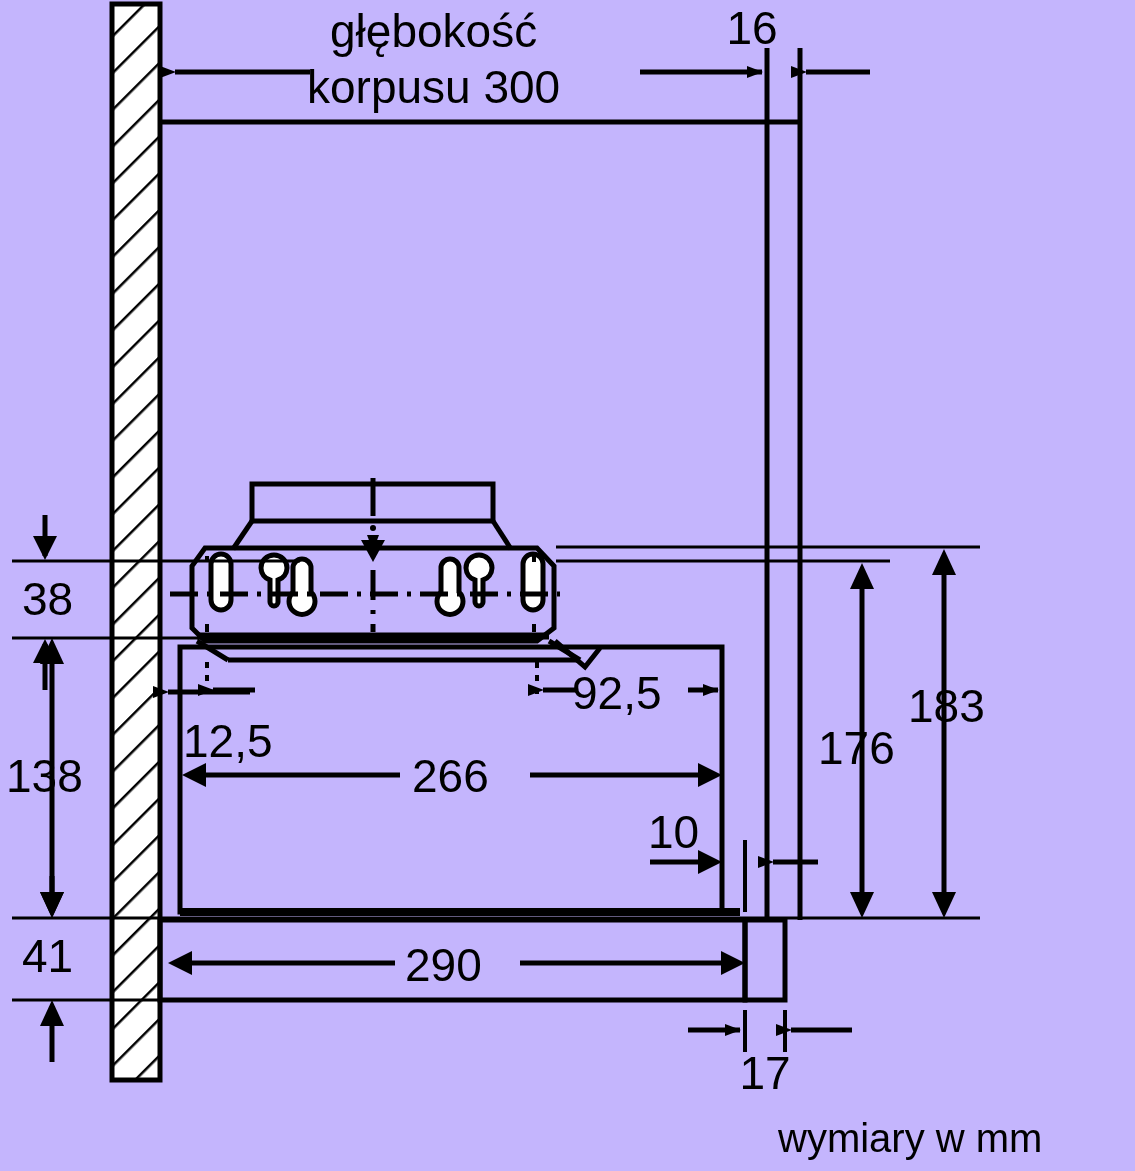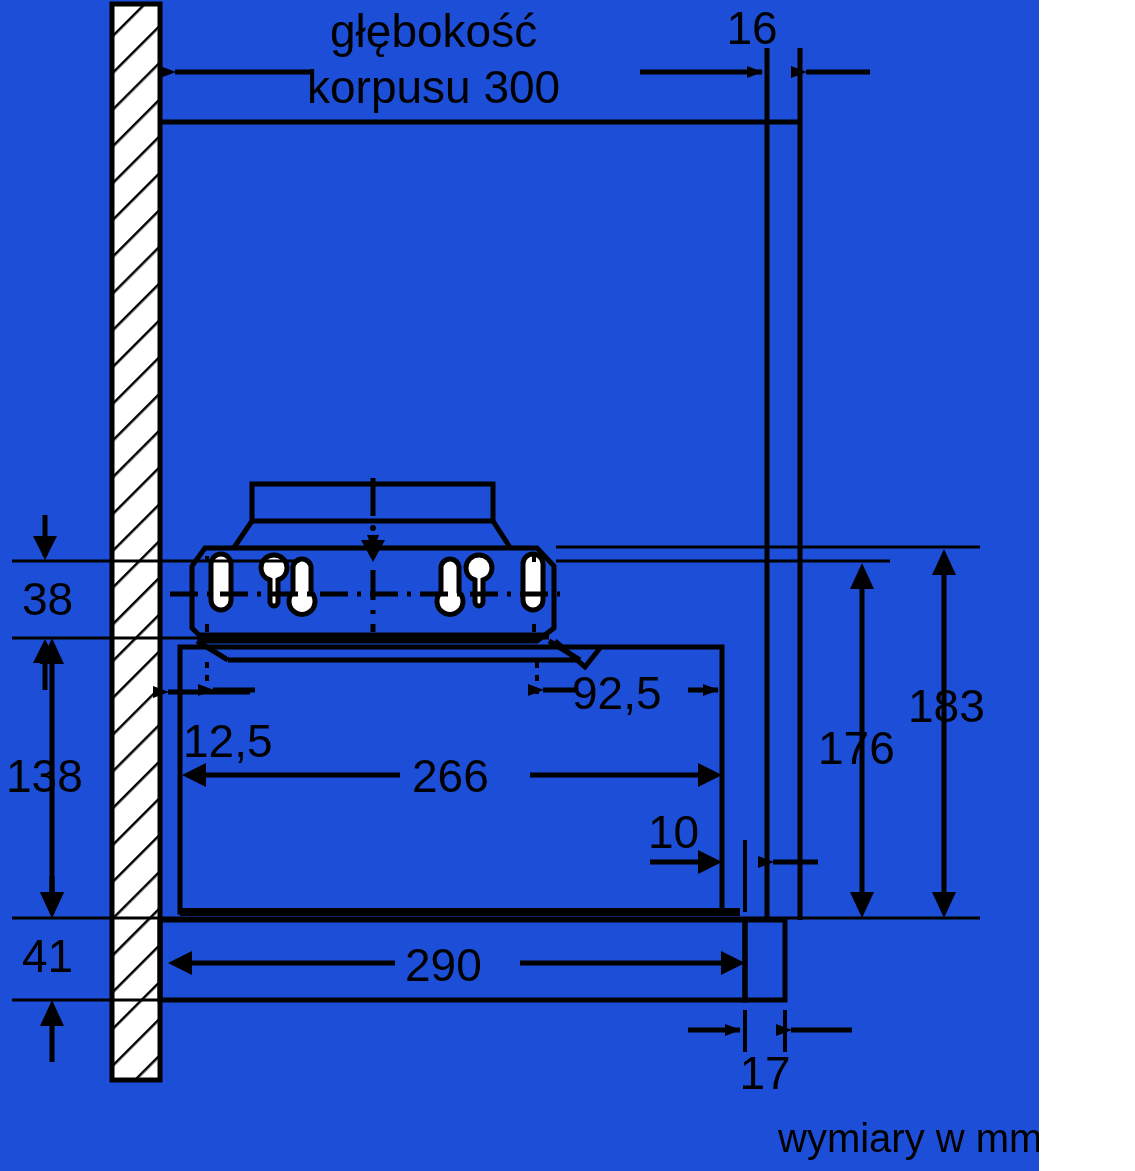--- a/index.html
+++ b/index.html
@@ -5,23 +5,23 @@
   html, body {
     margin: 0;
     padding: 0;
     background: #ffffff;
   }
   body {
     font-family: "Liberation Sans", sans-serif;
   }
   #stage {
     position: relative;
-    width: 1039px;
+    width: 1135px;
     height: 1171px;
-    background: #1d4ed8;
+    background: #c4b5fd;
     overflow: hidden;
   }
   svg#drawing {
     display: block;
     width: 1135px;
     height: 1171px;
   }
   .dimtext {
     font-family: "Liberation Sans", sans-serif;
     font-size: 46px;

